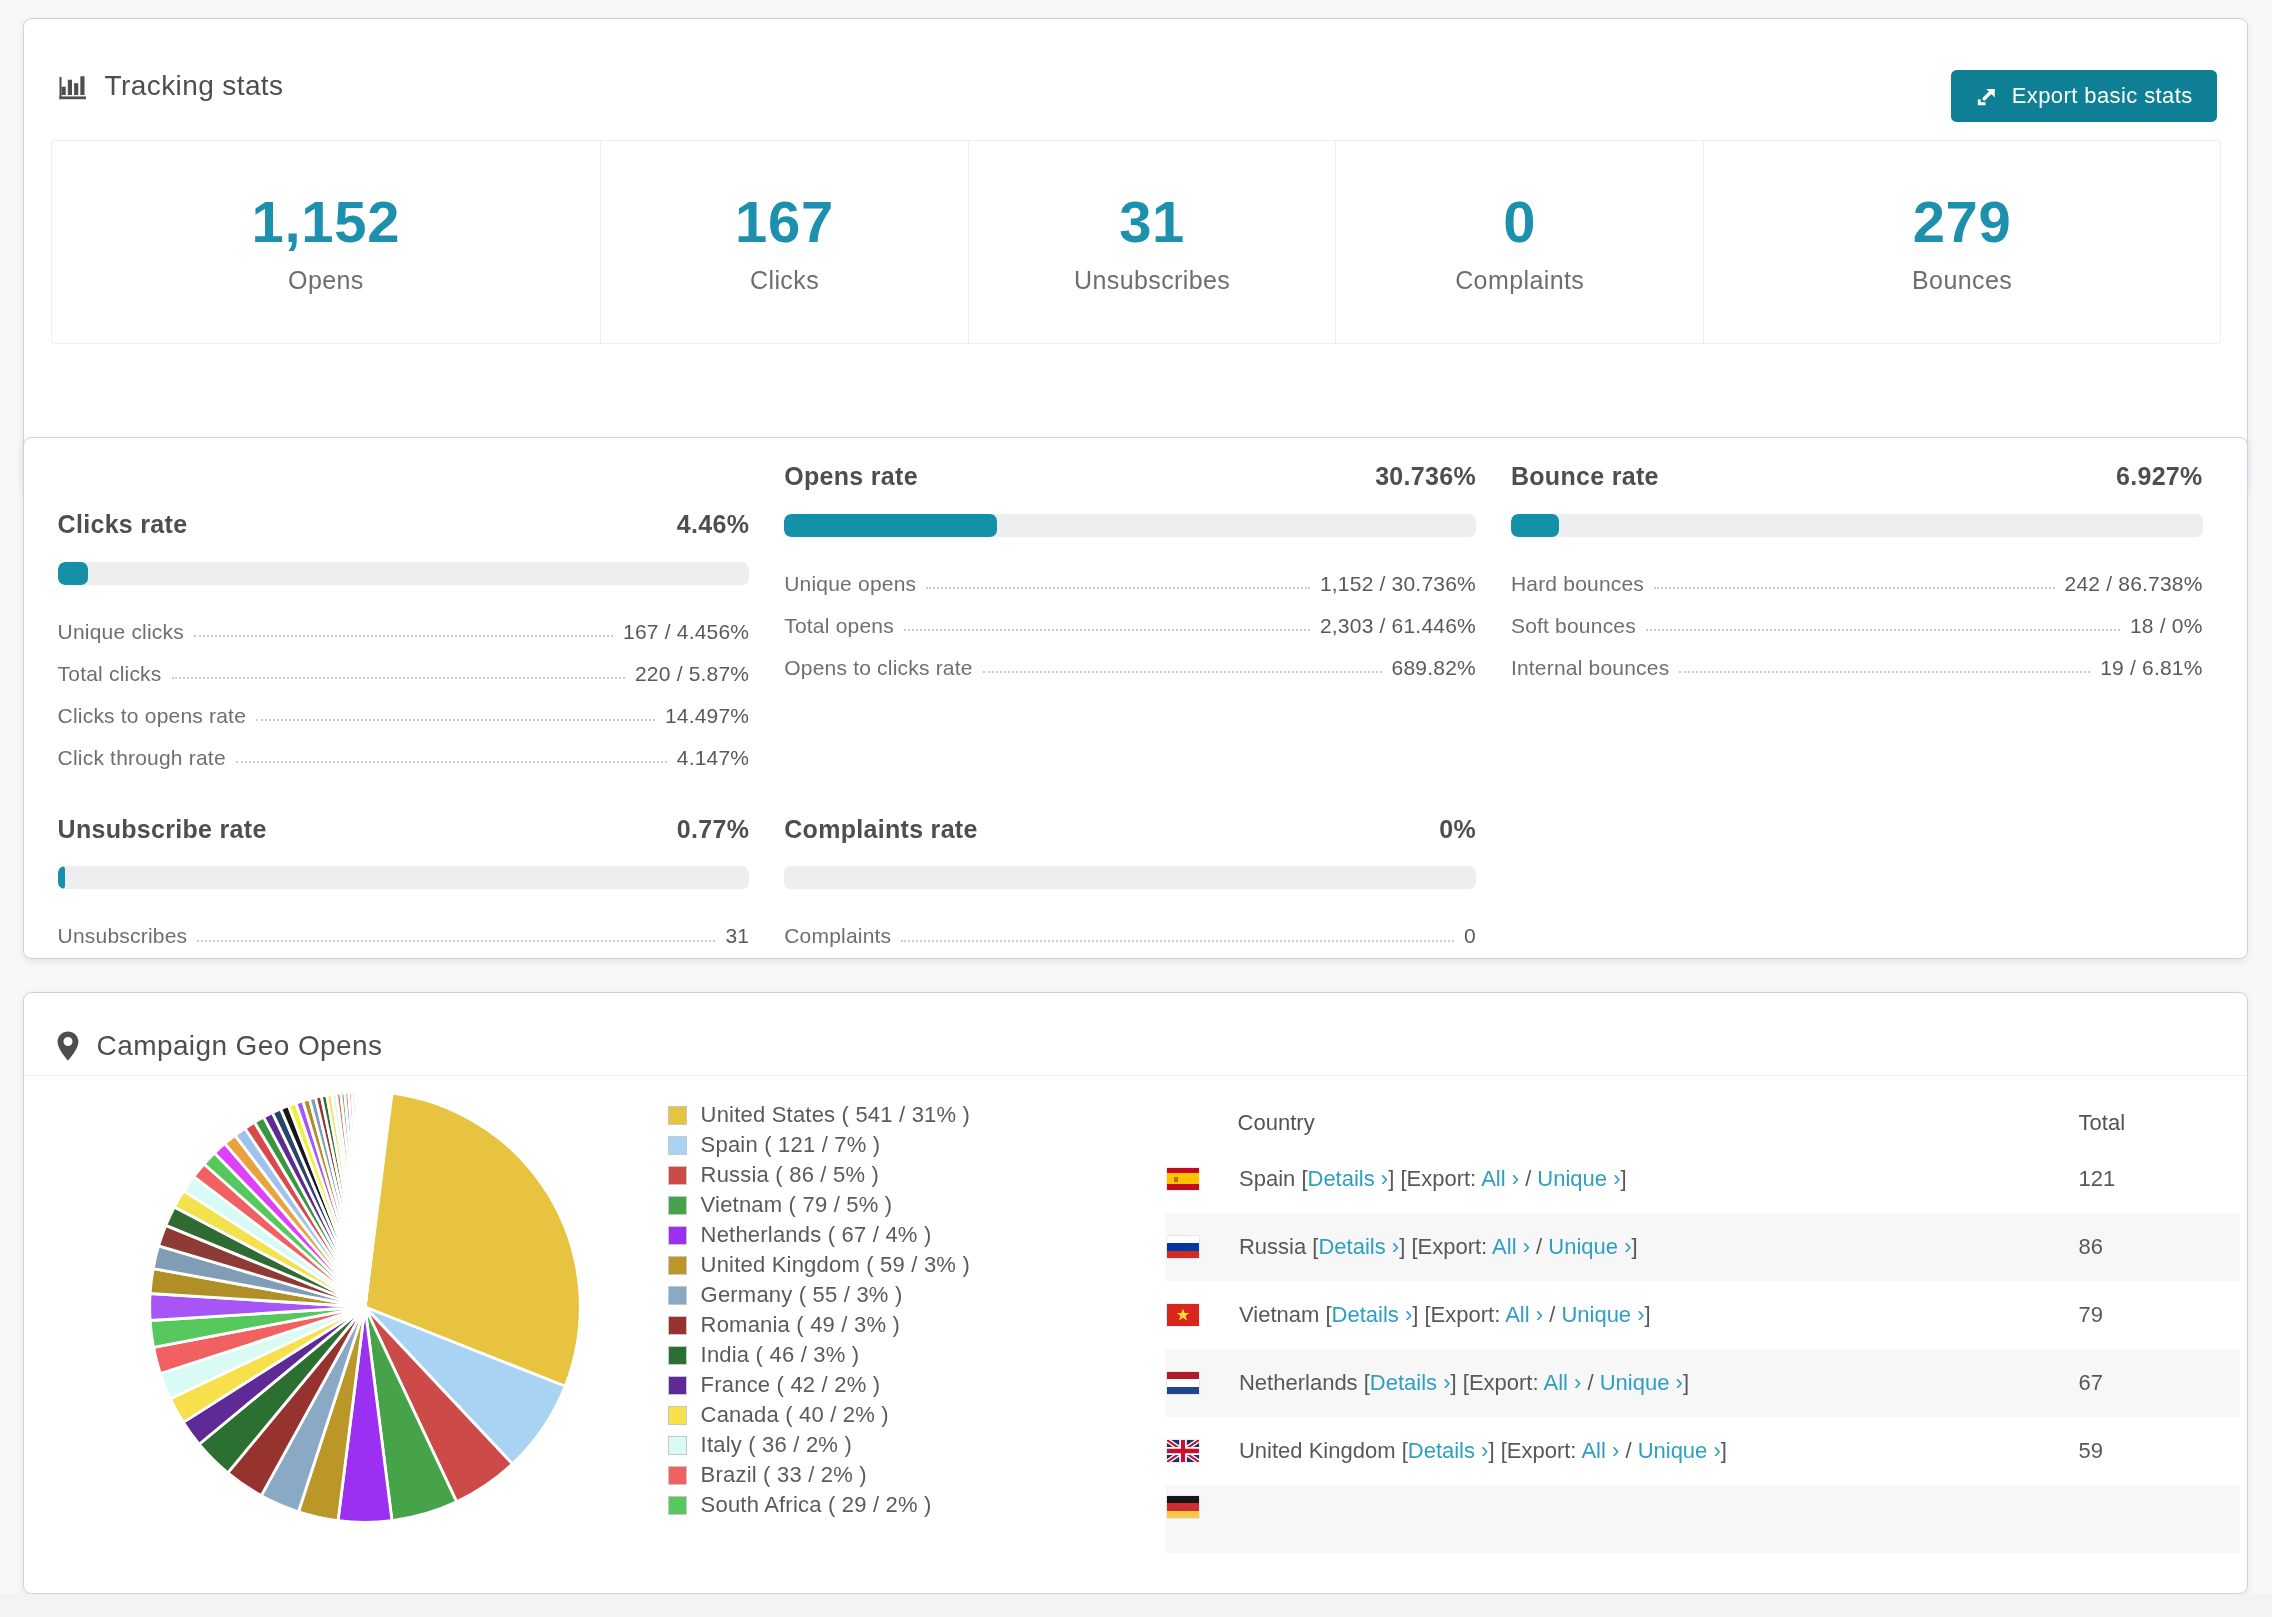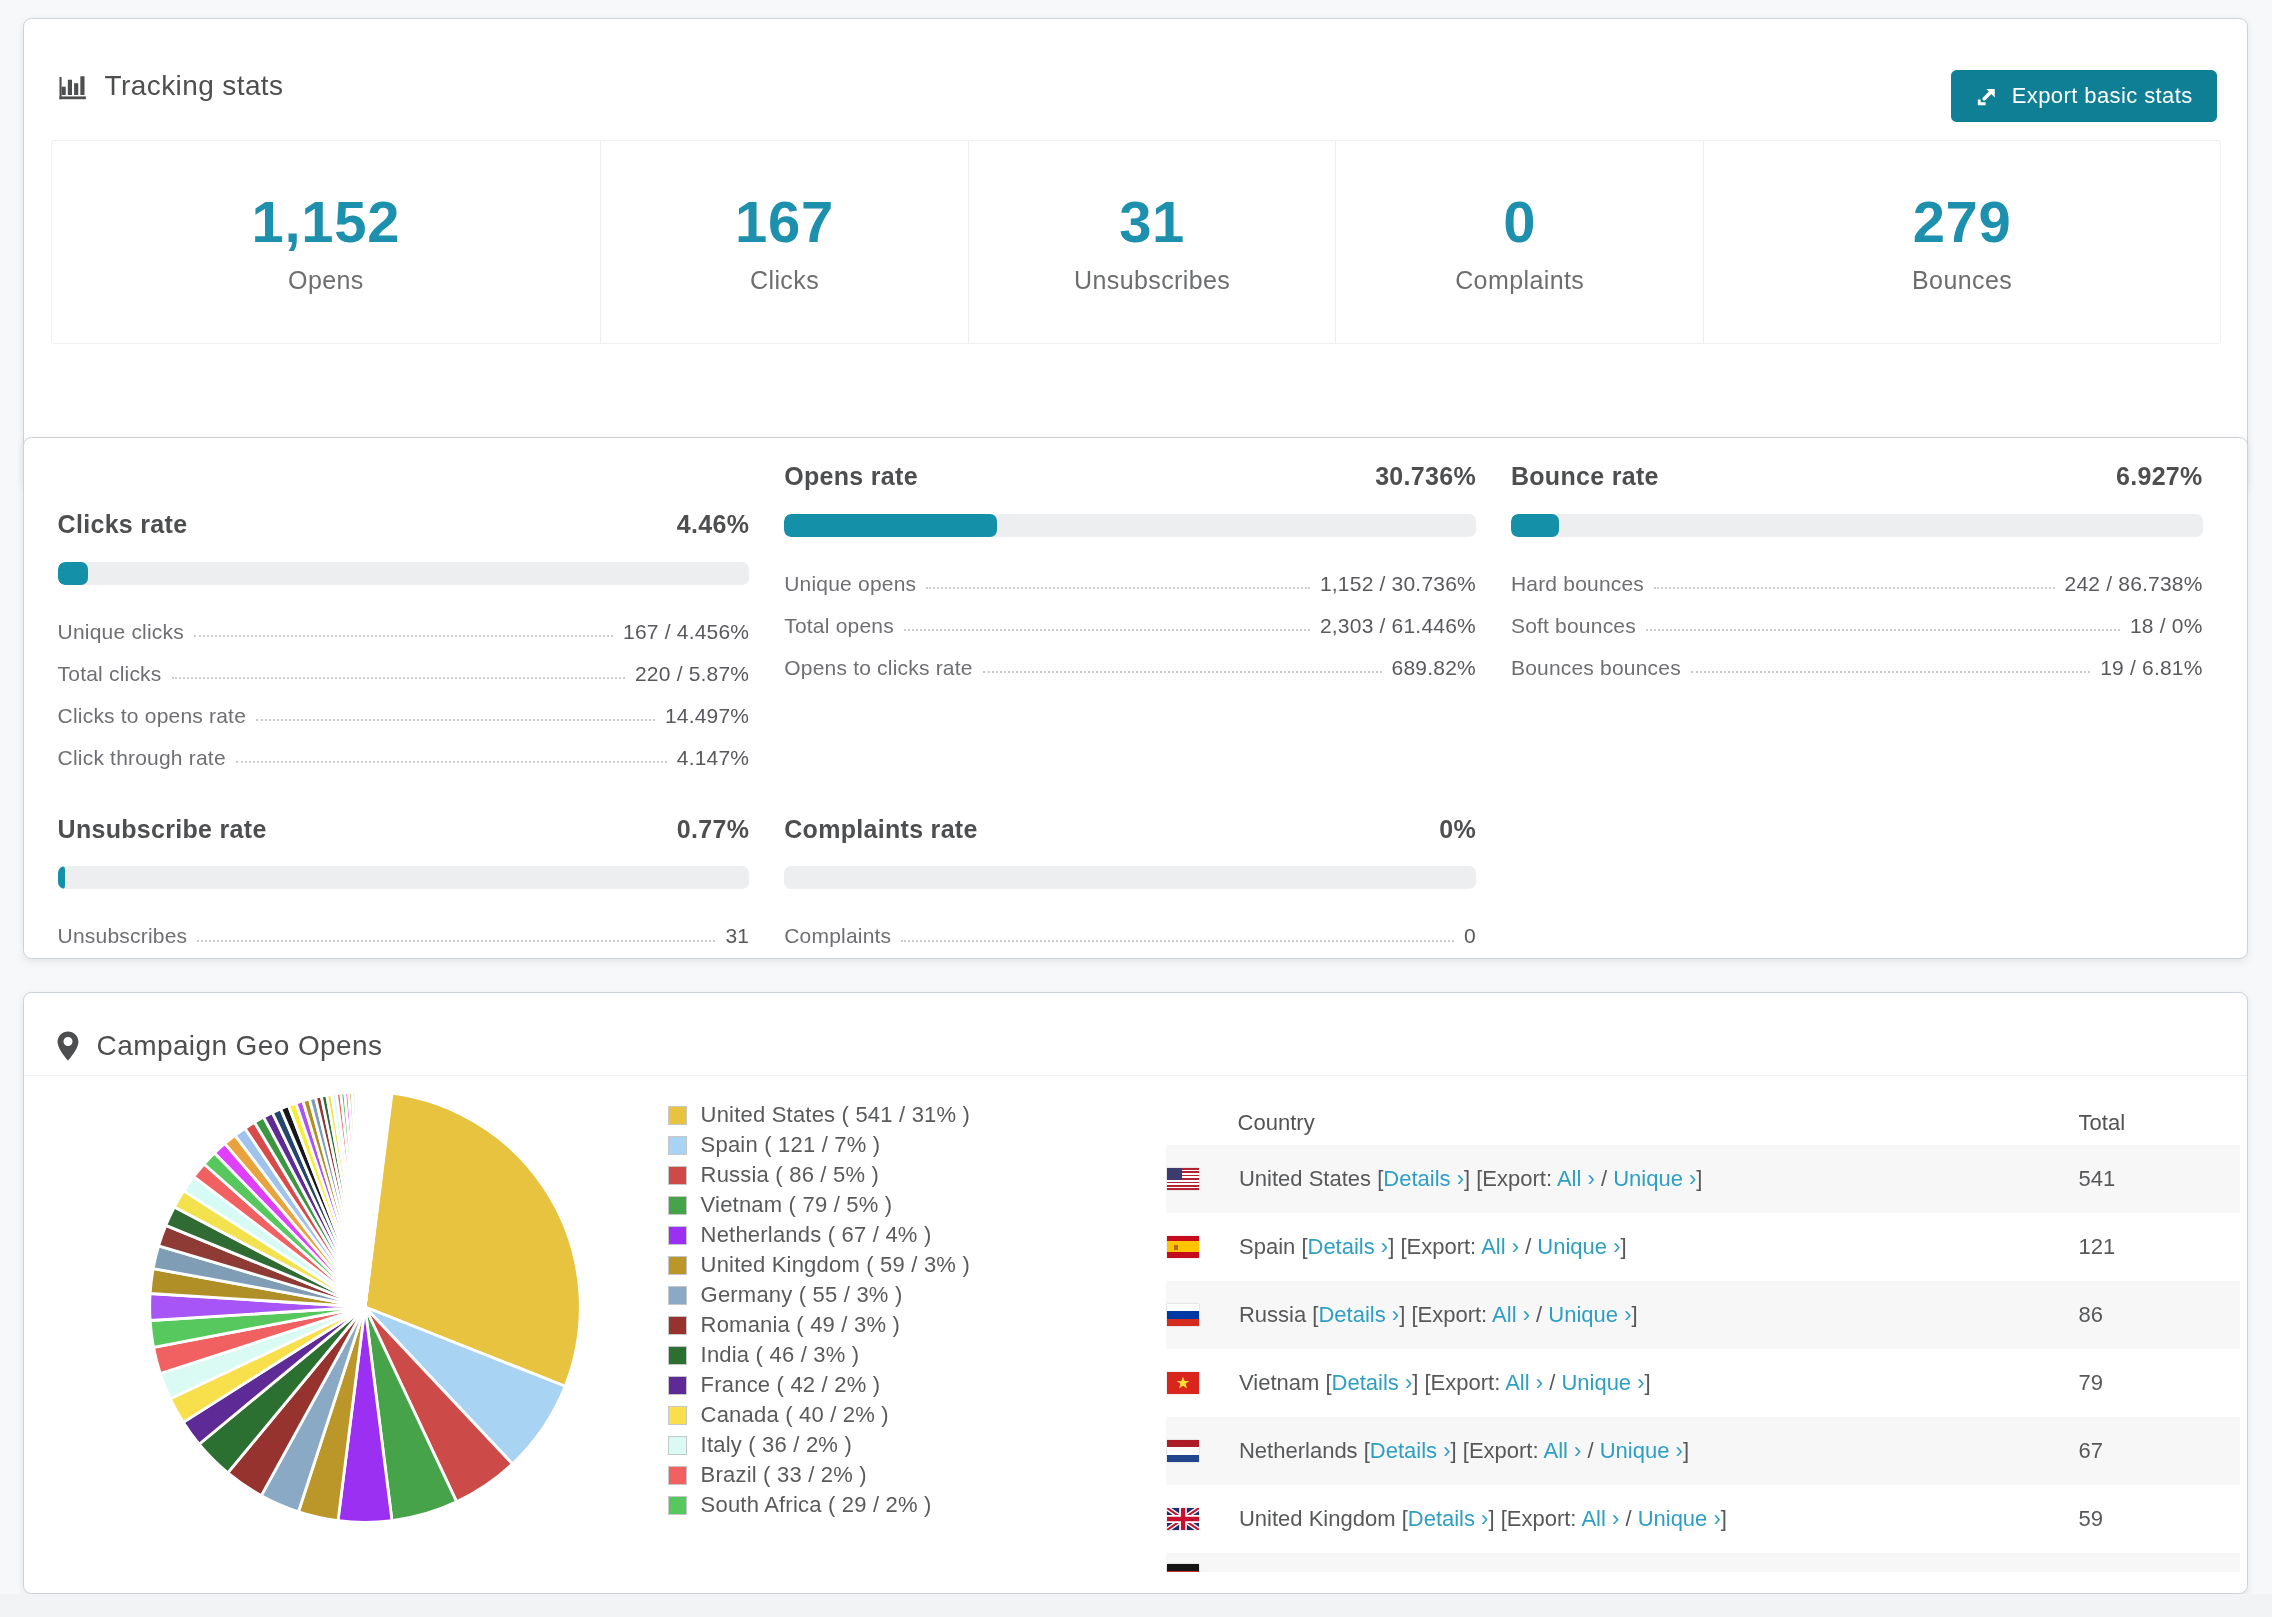--- a/index.html
+++ b/index.html
@@ -222,21 +222,21 @@
             <span class="lbl">Hard bounces</span>
             <span class="leader"></span>
             <span class="val">242 / 86.738%</span>
           </div>
           <div class="rate-row">
             <span class="lbl">Soft bounces</span>
             <span class="leader"></span>
             <span class="val">18 / 0%</span>
           </div>
           <div class="rate-row">
-            <span class="lbl">Bounces bounces</span>
+            <span class="lbl">Internal bounces</span>
             <span class="leader"></span>
             <span class="val">19 / 6.81%</span>
           </div>
         </div>
       </div>
       <div style="grid-area: 2 / 1;">
         <div class="rate-title-row">
           <span>Unsubscribe rate</span>
           <span>0.77%</span>
         </div>
@@ -411,25 +411,20 @@
         <span class="legend-label">South Africa ( 29 / 2% )</span>
       </div>
     </div>
 
   <div class="geo-table" id="geo-table">
     <div class="gt-header">
       <div class="h-country">Country</div>
       <div class="h-total">Total</div>
     </div>
     <div id="gt-rows">
-        <div class="gt-row striped">
-          <span class="flag flag-us"></span>
-          <div class="c-cell"><span>United States </span><span class="brk">[</span><a>Details ›</a><span class="brk">] [Export: </span><a>All ›</a><span class="brk"> / </span><a>Unique ›</a><span class="brk">]</span></div>
-          <div class="t-cell">541</div>
-        </div>
         <div class="gt-row">
           <span class="flag flag-es"></span>
           <div class="c-cell"><span>Spain </span><span class="brk">[</span><a>Details ›</a><span class="brk">] [Export: </span><a>All ›</a><span class="brk"> / </span><a>Unique ›</a><span class="brk">]</span></div>
           <div class="t-cell">121</div>
         </div>
         <div class="gt-row striped">
           <span class="flag flag-ru"></span>
           <div class="c-cell"><span>Russia </span><span class="brk">[</span><a>Details ›</a><span class="brk">] [Export: </span><a>All ›</a><span class="brk"> / </span><a>Unique ›</a><span class="brk">]</span></div>
           <div class="t-cell">86</div>
         </div>

